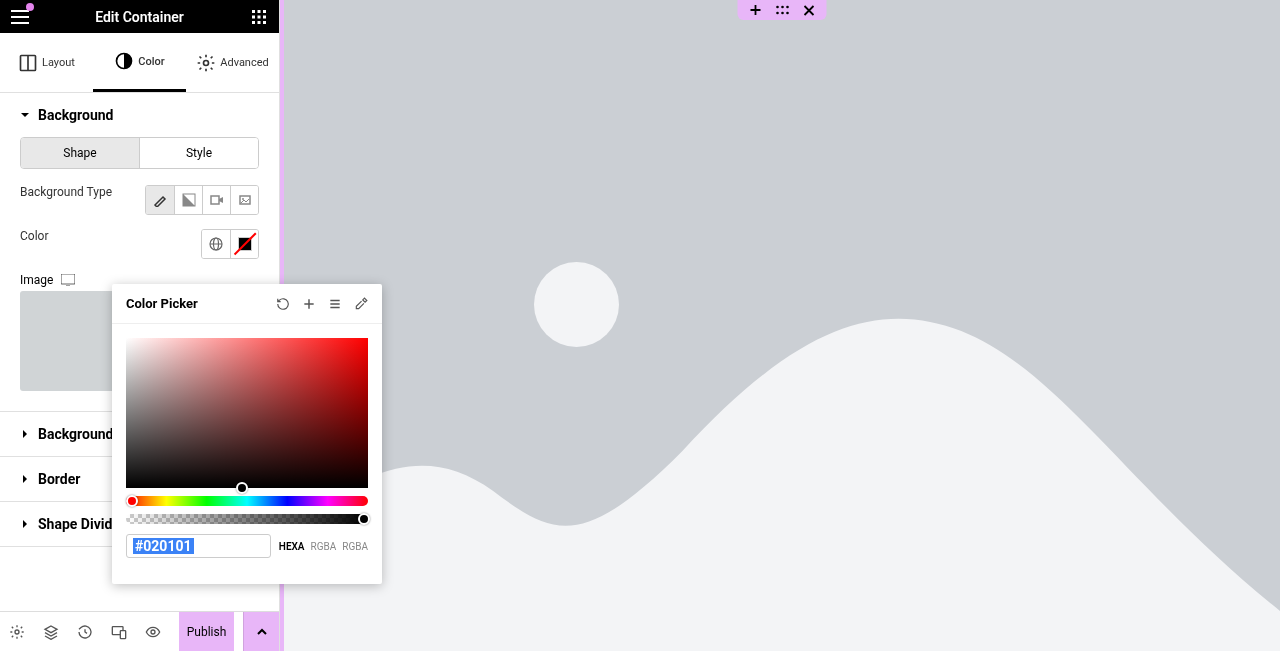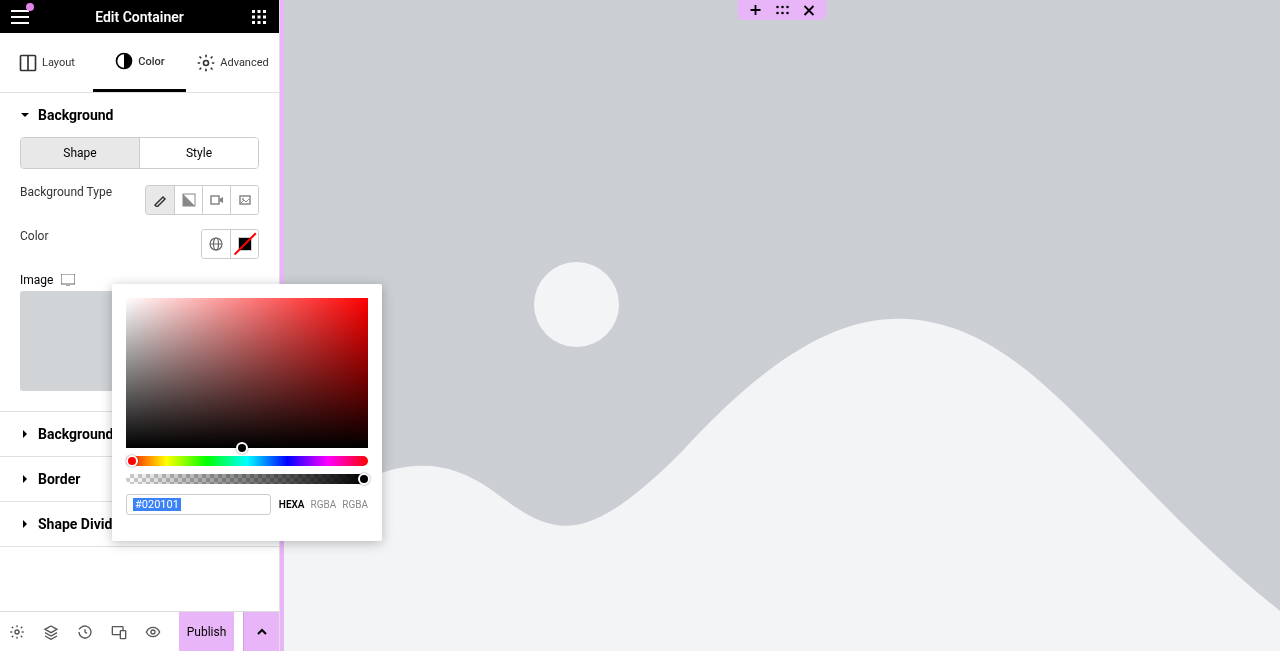--- a/index.html
+++ b/index.html
@@ -72,21 +72,21 @@
 .hue-handle { position: absolute; left: 0; top: -1px; width: 12px; height: 12px; background: #f00; border: 2px solid #fff; border-radius: 50%; box-shadow: 0 0 2px rgba(0,0,0,0.5); }
 .alpha-bar { width: 100%; height: 10px; border-radius: 5px; position: relative; margin-bottom: 10px;
   background-image: linear-gradient(to right, transparent, #000),
     linear-gradient(45deg, #ccc 25%, transparent 25%, transparent 75%, #ccc 75%),
     linear-gradient(45deg, #ccc 25%, #fff 25%, #fff 75%, #ccc 75%);
   background-size: 100% 100%, 8px 8px, 8px 8px;
   background-position: 0 0, 0 0, 4px 4px;
 }
 .alpha-handle { position: absolute; right: -2px; top: -1px; width: 12px; height: 12px; background: #000; border: 2px solid #fff; border-radius: 50%; box-shadow: 0 0 2px rgba(0,0,0,0.5); }
 .color-input-row { display: flex; align-items: center; gap: 8px; }
-.hex-input { flex: 1; border: 1px solid #ccc; padding: 3px 6px; font-size: 11px; border-radius: 3px; }
+.hex-input { flex: 1; border: 1px solid #ccc; padding: 3px 6px; font-size: 14px; border-radius: 3px; font-weight: bold; }
 .hex-input-value { background: #3b82f6; color: #fff; padding: 0 2px; }
 .format-opts { display: flex; gap: 6px; font-size: 10px; color: #888; }
 .format-opts span { cursor: pointer; }
 .format-opts span.active { color: #000; font-weight: 600; }
 
 svg { display: block; }
 </style>
 </head>
 <body>
 
@@ -280,20 +280,45 @@
       <span>Publish</span>
     </div>
     <div class="publish-caret">
       <svg width="12" height="12" viewBox="0 0 12 12">
           <path d="M2 8l4-4 4 4" fill="none" stroke="#000" stroke-width="2"></path>
         </svg>
     </div>
   </div>
 
   <div class="popover">
+    <div class="popover-header">
+      <span class="popover-title">Color Picker</span>
+      <div class="popover-header-icons">
+        <span>
+          <svg width="14" height="14" viewBox="0 0 24 24">
+              <path d="M3 12a9 9 0 1 0 3-6.7L3 8M3 3v5h5" fill="none" stroke="#555" stroke-width="2"></path>
+            </svg>
+        </span>
+        <span>
+          <svg width="14" height="14" viewBox="0 0 24 24">
+              <path d="M12 4v16M4 12h16" stroke="#555" stroke-width="2.5"></path>
+            </svg>
+        </span>
+        <span>
+          <svg width="14" height="14" viewBox="0 0 24 24">
+              <path d="M4 6h16M4 12h16M4 18h16" stroke="#555" stroke-width="2.5"></path>
+            </svg>
+        </span>
+        <span>
+          <svg width="14" height="14" viewBox="0 0 24 24">
+              <path d="M18 2l4 4-3 3-4-4 3-3zM13 7L4 16v4h4l9-9" fill="none" stroke="#555" stroke-width="2"></path>
+            </svg>
+        </span>
+      </div>
+    </div>
     <div class="popover-body">
       <div class="saturation">
         <div class="sat-handle"></div>
       </div>
       <div class="hue-bar">
         <div class="hue-handle"></div>
       </div>
       <div class="alpha-bar">
         <div class="alpha-handle"></div>
       </div>

